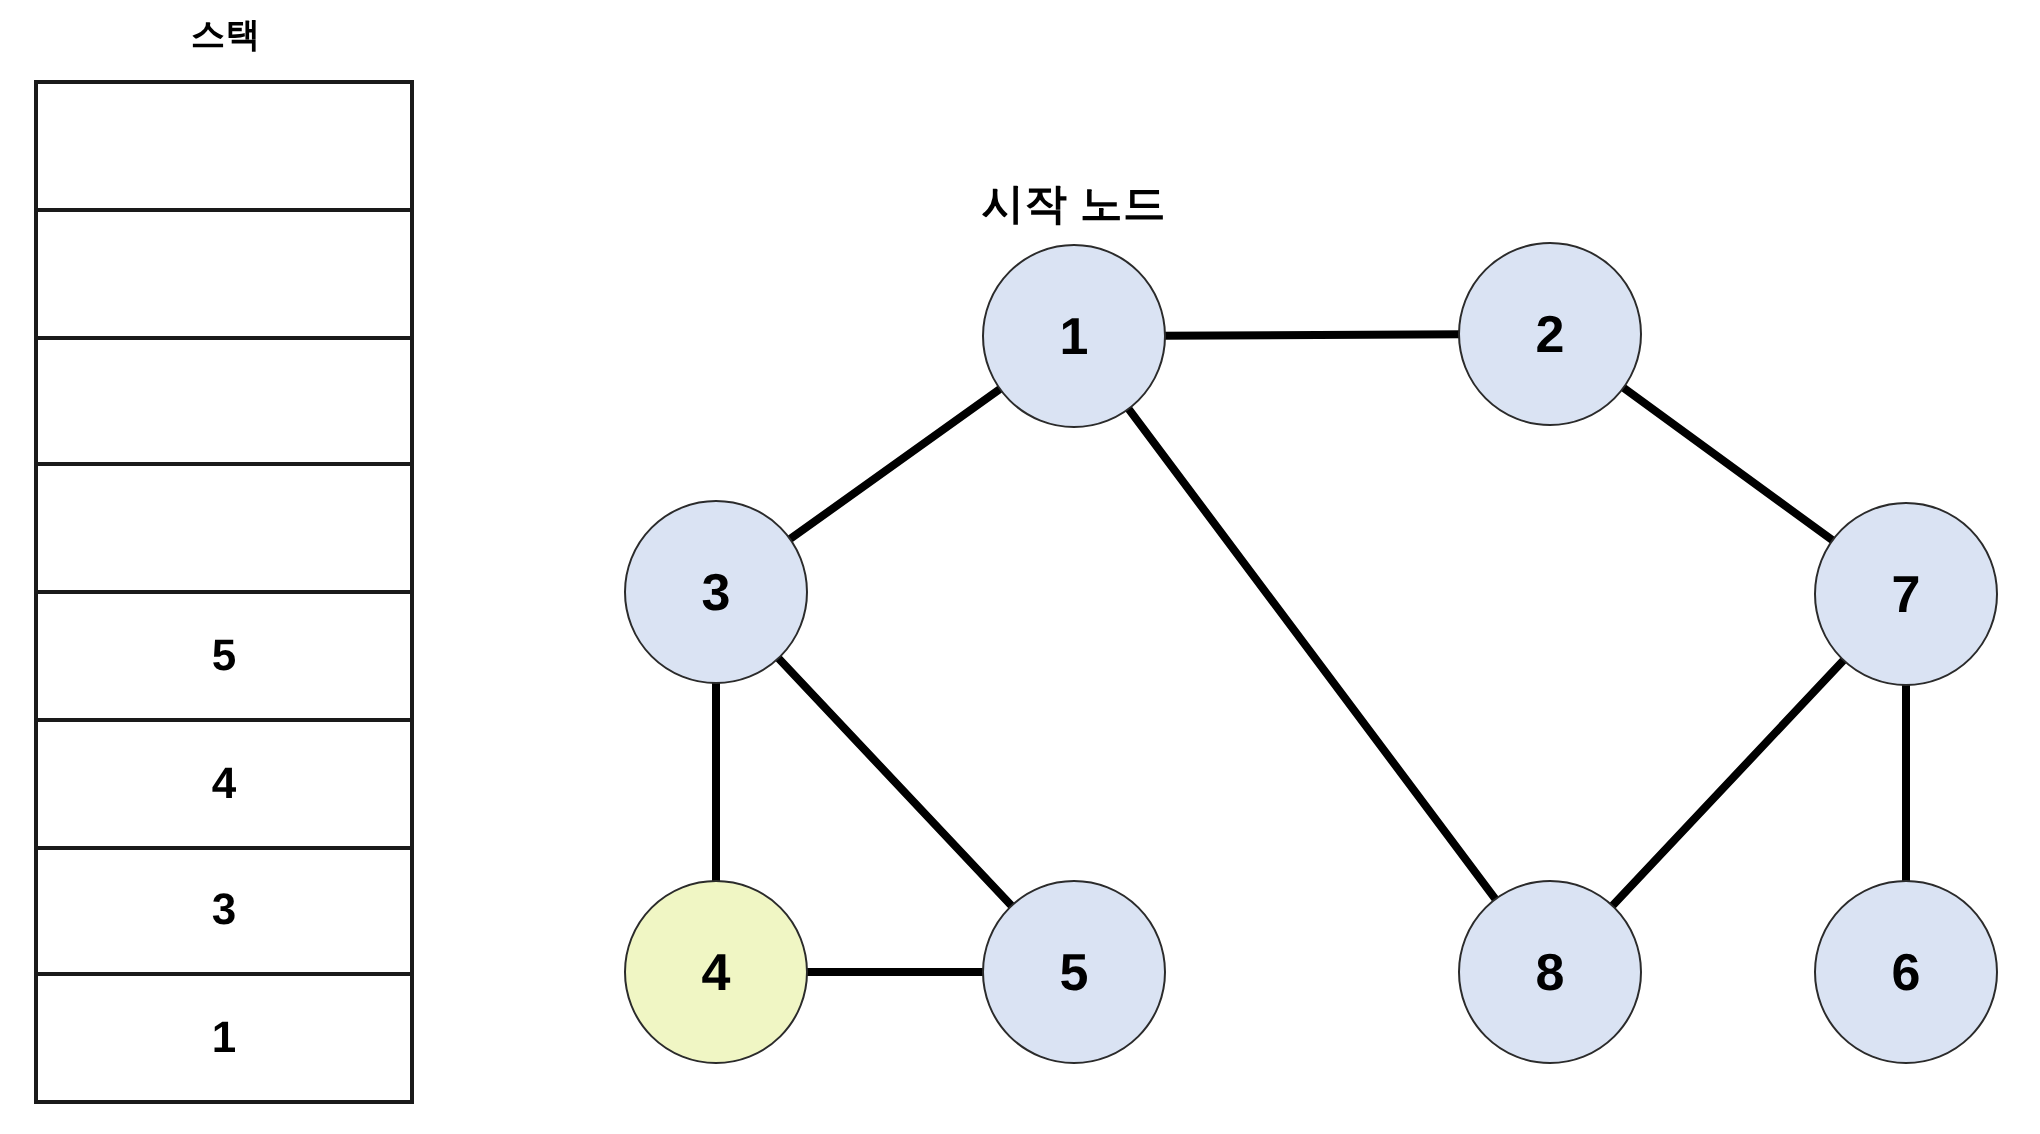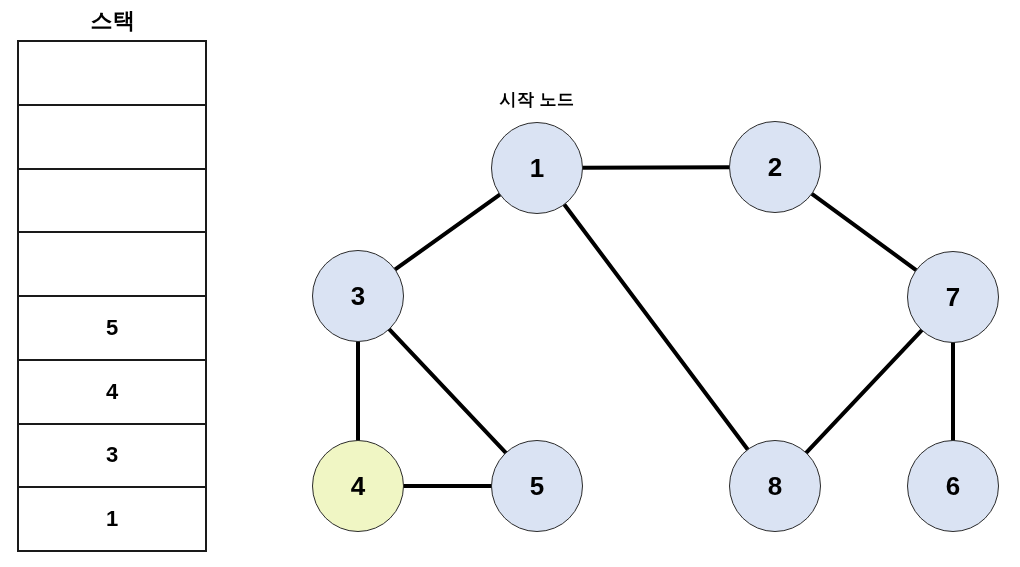--- a/index.html
+++ b/index.html
@@ -25,21 +25,21 @@
     top: 6px;
     width: 192px;
     height: 547px;
   }
   #stack-title {
     position: absolute;
     left: 0;
     top: 0;
     width: 192px;
     text-align: center;
-    font-size: 22px;
+    font-size: 17px;
     font-weight: bold;
     color: #000000;
     letter-spacing: 0.5px;
   }
   #stack-table {
     position: absolute;
     left: 0;
     top: 34px;
     width: 190px;
     height: 512px;
@@ -92,21 +92,21 @@
     font-size: 26px;
     font-weight: bold;
     color: #000000;
   }
   #start-label {
     position: absolute;
     left: 467px;
     top: 88px;
     width: 140px;
     text-align: center;
-    font-size: 17px;
+    font-size: 21px;
     font-weight: bold;
     color: #000000;
     letter-spacing: 0.5px;
   }
   #watermark {
     position: absolute;
     left: 854px;
     top: 533px;
     font-size: 18px;
     color: #d5d5d5;

